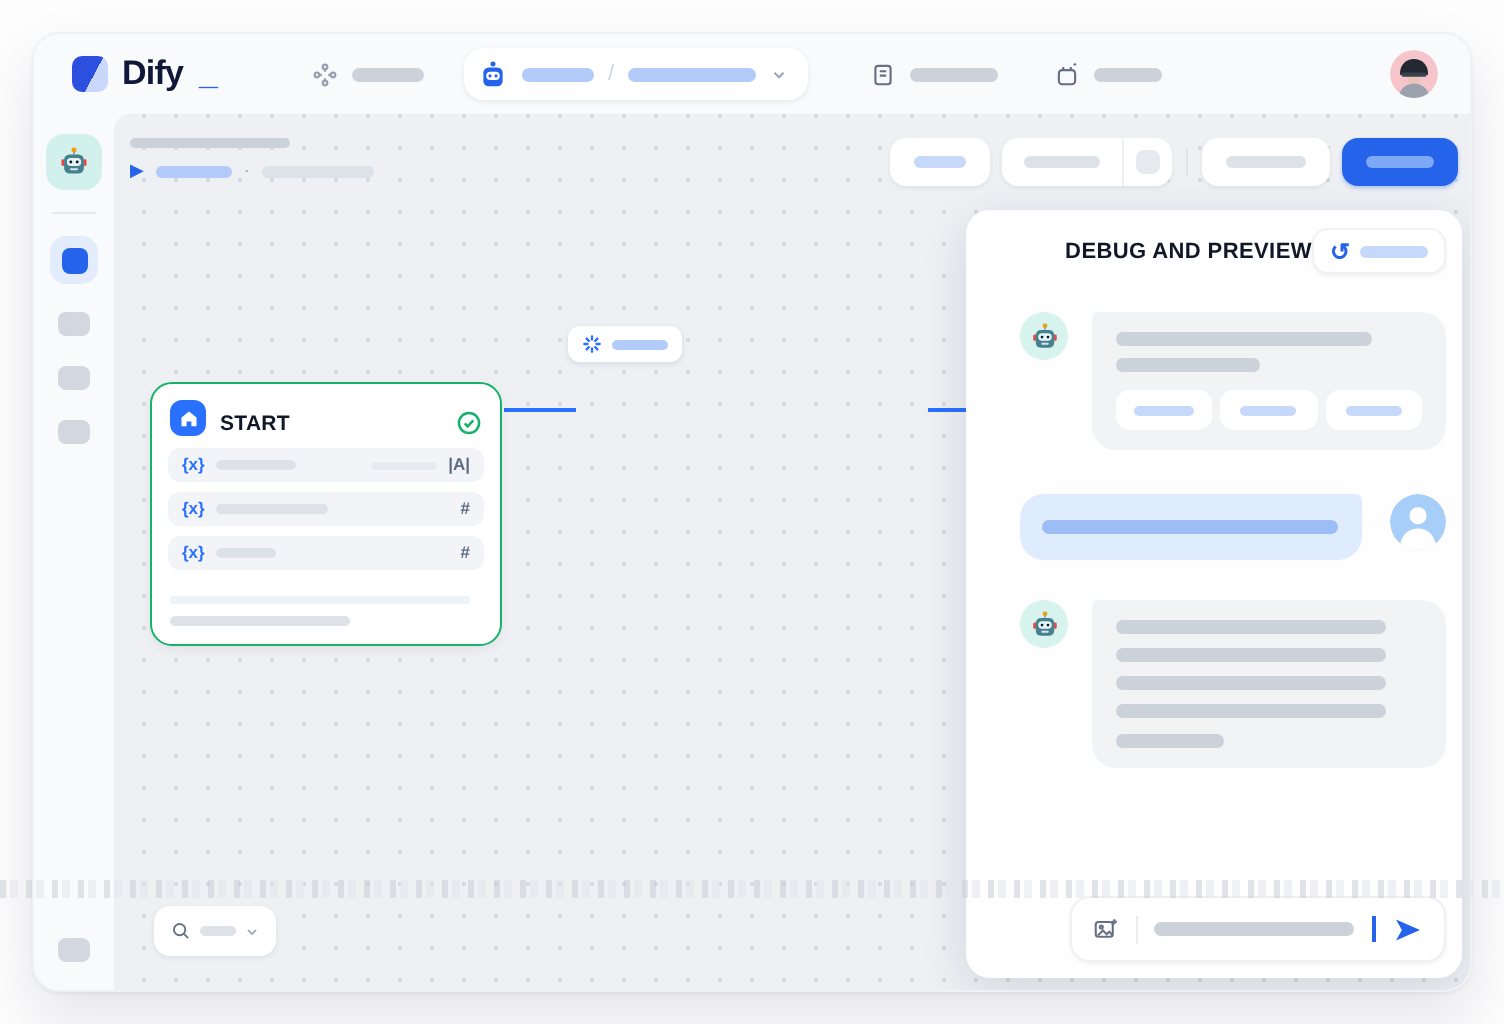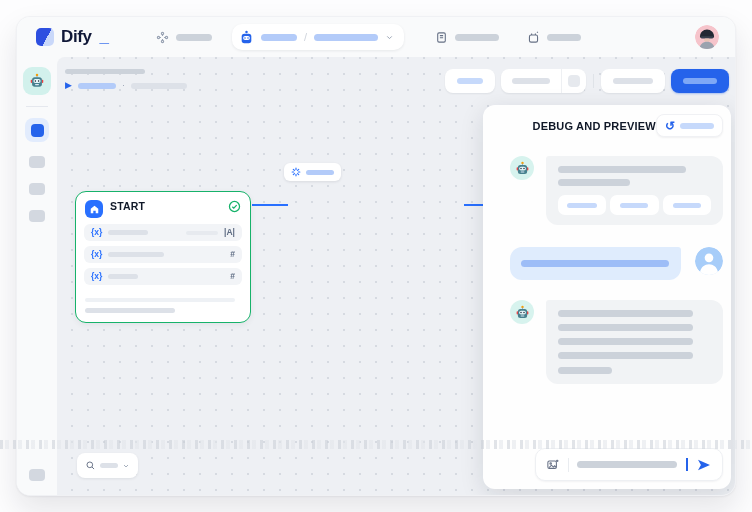--- a/index.html
+++ b/index.html
@@ -50,21 +50,21 @@
   .tb-btn.split{padding:0;}
   .split-l{padding:0 11px;display:flex;align-items:center;height:100%;}
   .split-div{width:1px;height:100%;background:#eef0f3;}
   .split-r{padding:0 6px;display:flex;align-items:center;height:100%;}
   .split-sq{width:12px;height:12px;border-radius:4px;background:#e6e9ee;}
   .tb-gap{width:1px;height:14px;background:#dfe3e8;margin:0 1px;}
   .tb-btn.primary{background:#2563eb;box-shadow:0 1px 2px rgba(37,99,235,.35);}
   
   .edge{position:absolute;height:2px;background:#2970ff;}
   .node{position:absolute;background:#fff;border-radius:11px;}
-  .node-head{display:flex;align-items:flex-start;gap:7px;padding:8px 9px 6px;}
+  .node-head{display:flex;align-items:flex-end;gap:7px;padding:8px 9px 6px;}
   .node-ic{width:18px;height:18px;border-radius:6px;display:flex;align-items:center;justify-content:center;flex:none;}
   .node-ic.blue{background:#2970ff;}
   .node-ic.green{background:#12b76a;}
   .node-title{font-size:10.5px;font-weight:700;color:#101828;letter-spacing:.15px;white-space:nowrap;}
   .node.start{left:18px;top:134px;width:176px;height:132px;border:1.5px solid #17b26a;box-shadow:0 2px 6px rgba(16,24,40,.06);}
   .node.knowledge{left:231px;top:130px;width:176px;height:86px;border:2px solid #2970ff;box-shadow:0 5px 12px rgba(41,112,255,.18);}
   .var-row{display:flex;align-items:center;gap:6px;margin:0 8px 5px;height:17px;background:#f2f4f7;border-radius:6px;padding:0 7px;}
   .var-prefix{color:#2970ff;font-size:8.5px;font-weight:700;line-height:1;}
   .var-type{margin-left:auto;color:#5d6b82;font-size:8.5px;font-weight:600;line-height:1;}
   .var-preview{margin-left:auto;}

